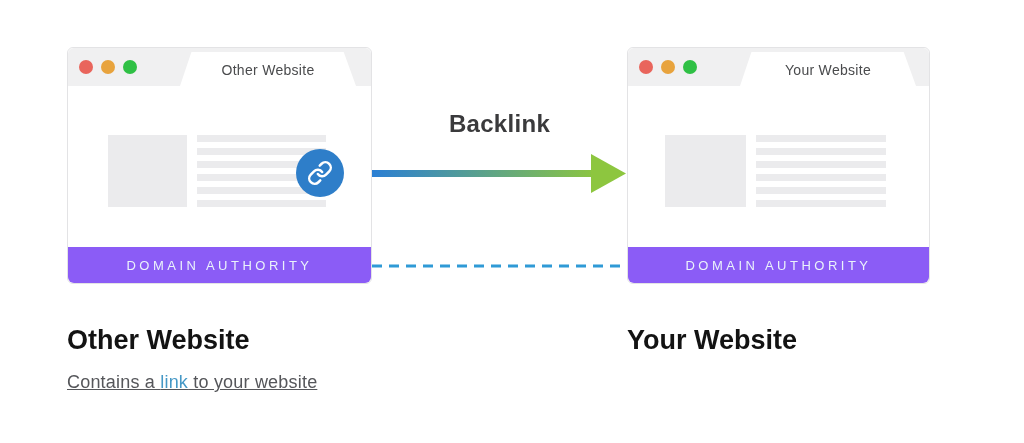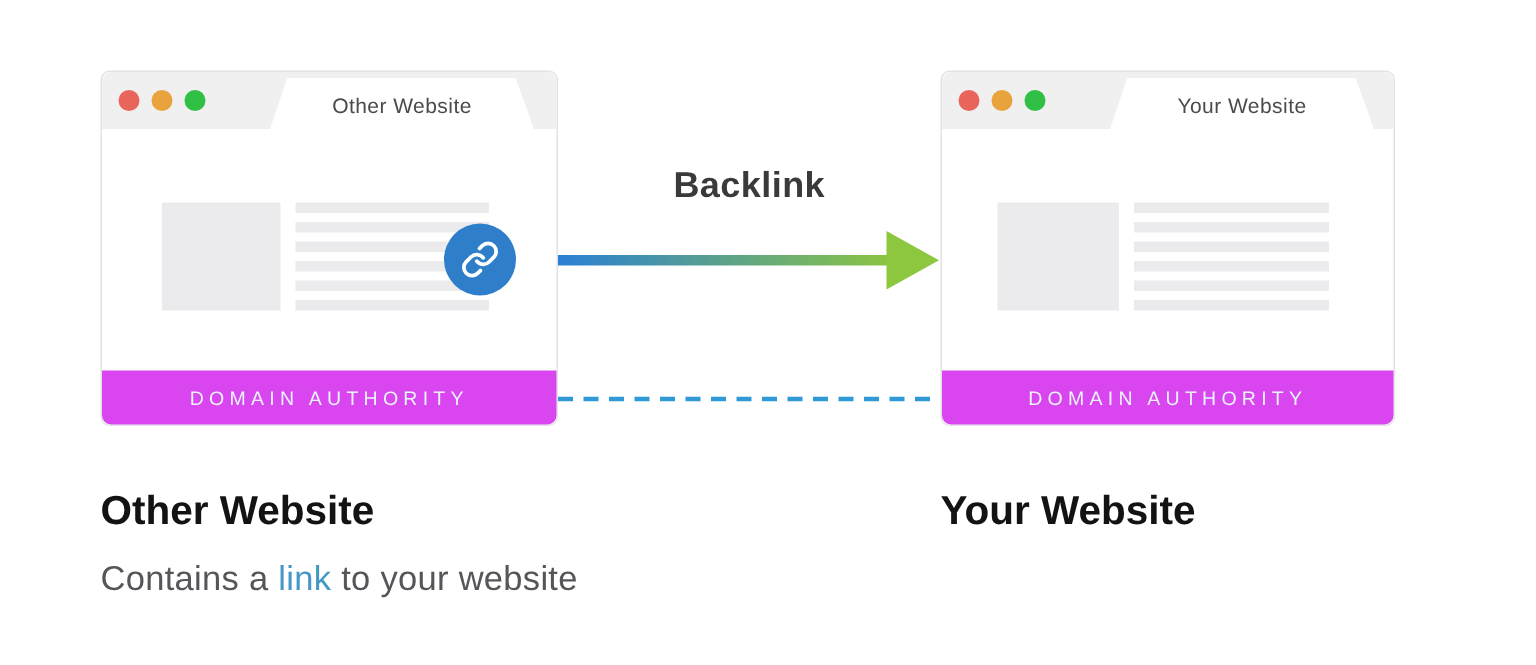--- a/index.html
+++ b/index.html
@@ -43,41 +43,41 @@
   .text-line { height:7px; background:#ebebed; margin-bottom:6px; }
 
   .link-badge {
     position:absolute; left:228px; top:101px; width:48px; height:48px;
     border-radius:50%; background:#2e7ec9;
     display:flex; align-items:center; justify-content:center;
   }
 
   .window-footer {
     position:absolute; left:0; right:0; bottom:0; height:36px;
-    background:#d946ef; border-radius:0 0 6px 6px;
+    background:#8b5cf6; border-radius:0 0 6px 6px;
     display:flex; align-items:center; justify-content:center;
   }
   .footer-label {
     color:#eaf2fb; font-size:13px; letter-spacing:3.5px; font-weight:400;
   }
 
   
   .backlink-label {
     position:absolute; left:372px; top:110px; width:255px; text-align:center;
     font-size:24px; font-weight:700; color:#3a3a3c; letter-spacing:0.3px;
   }
   .arrow-svg { position:absolute; left:372px; top:150px; width:255px; height:47px; }
   .dash-svg  { position:absolute; left:372px; top:263px; width:255px; height:6px; }
 
   
   .caption { position:absolute; top:325px; white-space:nowrap; }
   .caption-left  { left:67px; }
   .caption-right { left:627px; }
   .caption-title { font-size:27px; font-weight:700; color:#131313; margin:0 0 16px 0; }
-  .caption-sub   { font-size:23px; color:#55565a; letter-spacing:0.2px; }
+  .caption-sub   { font-size:18px; color:#55565a; letter-spacing:0.2px;text-decoration:underline; }
   .kw-link     { color:#4598c6; }
   .kw-backlink { color:#3ba63b; }
 </style>
 </head>
 <body>
 
 <div class="canvas">
 
   <div class="browser-window window-left">
     <div class="window-header">

